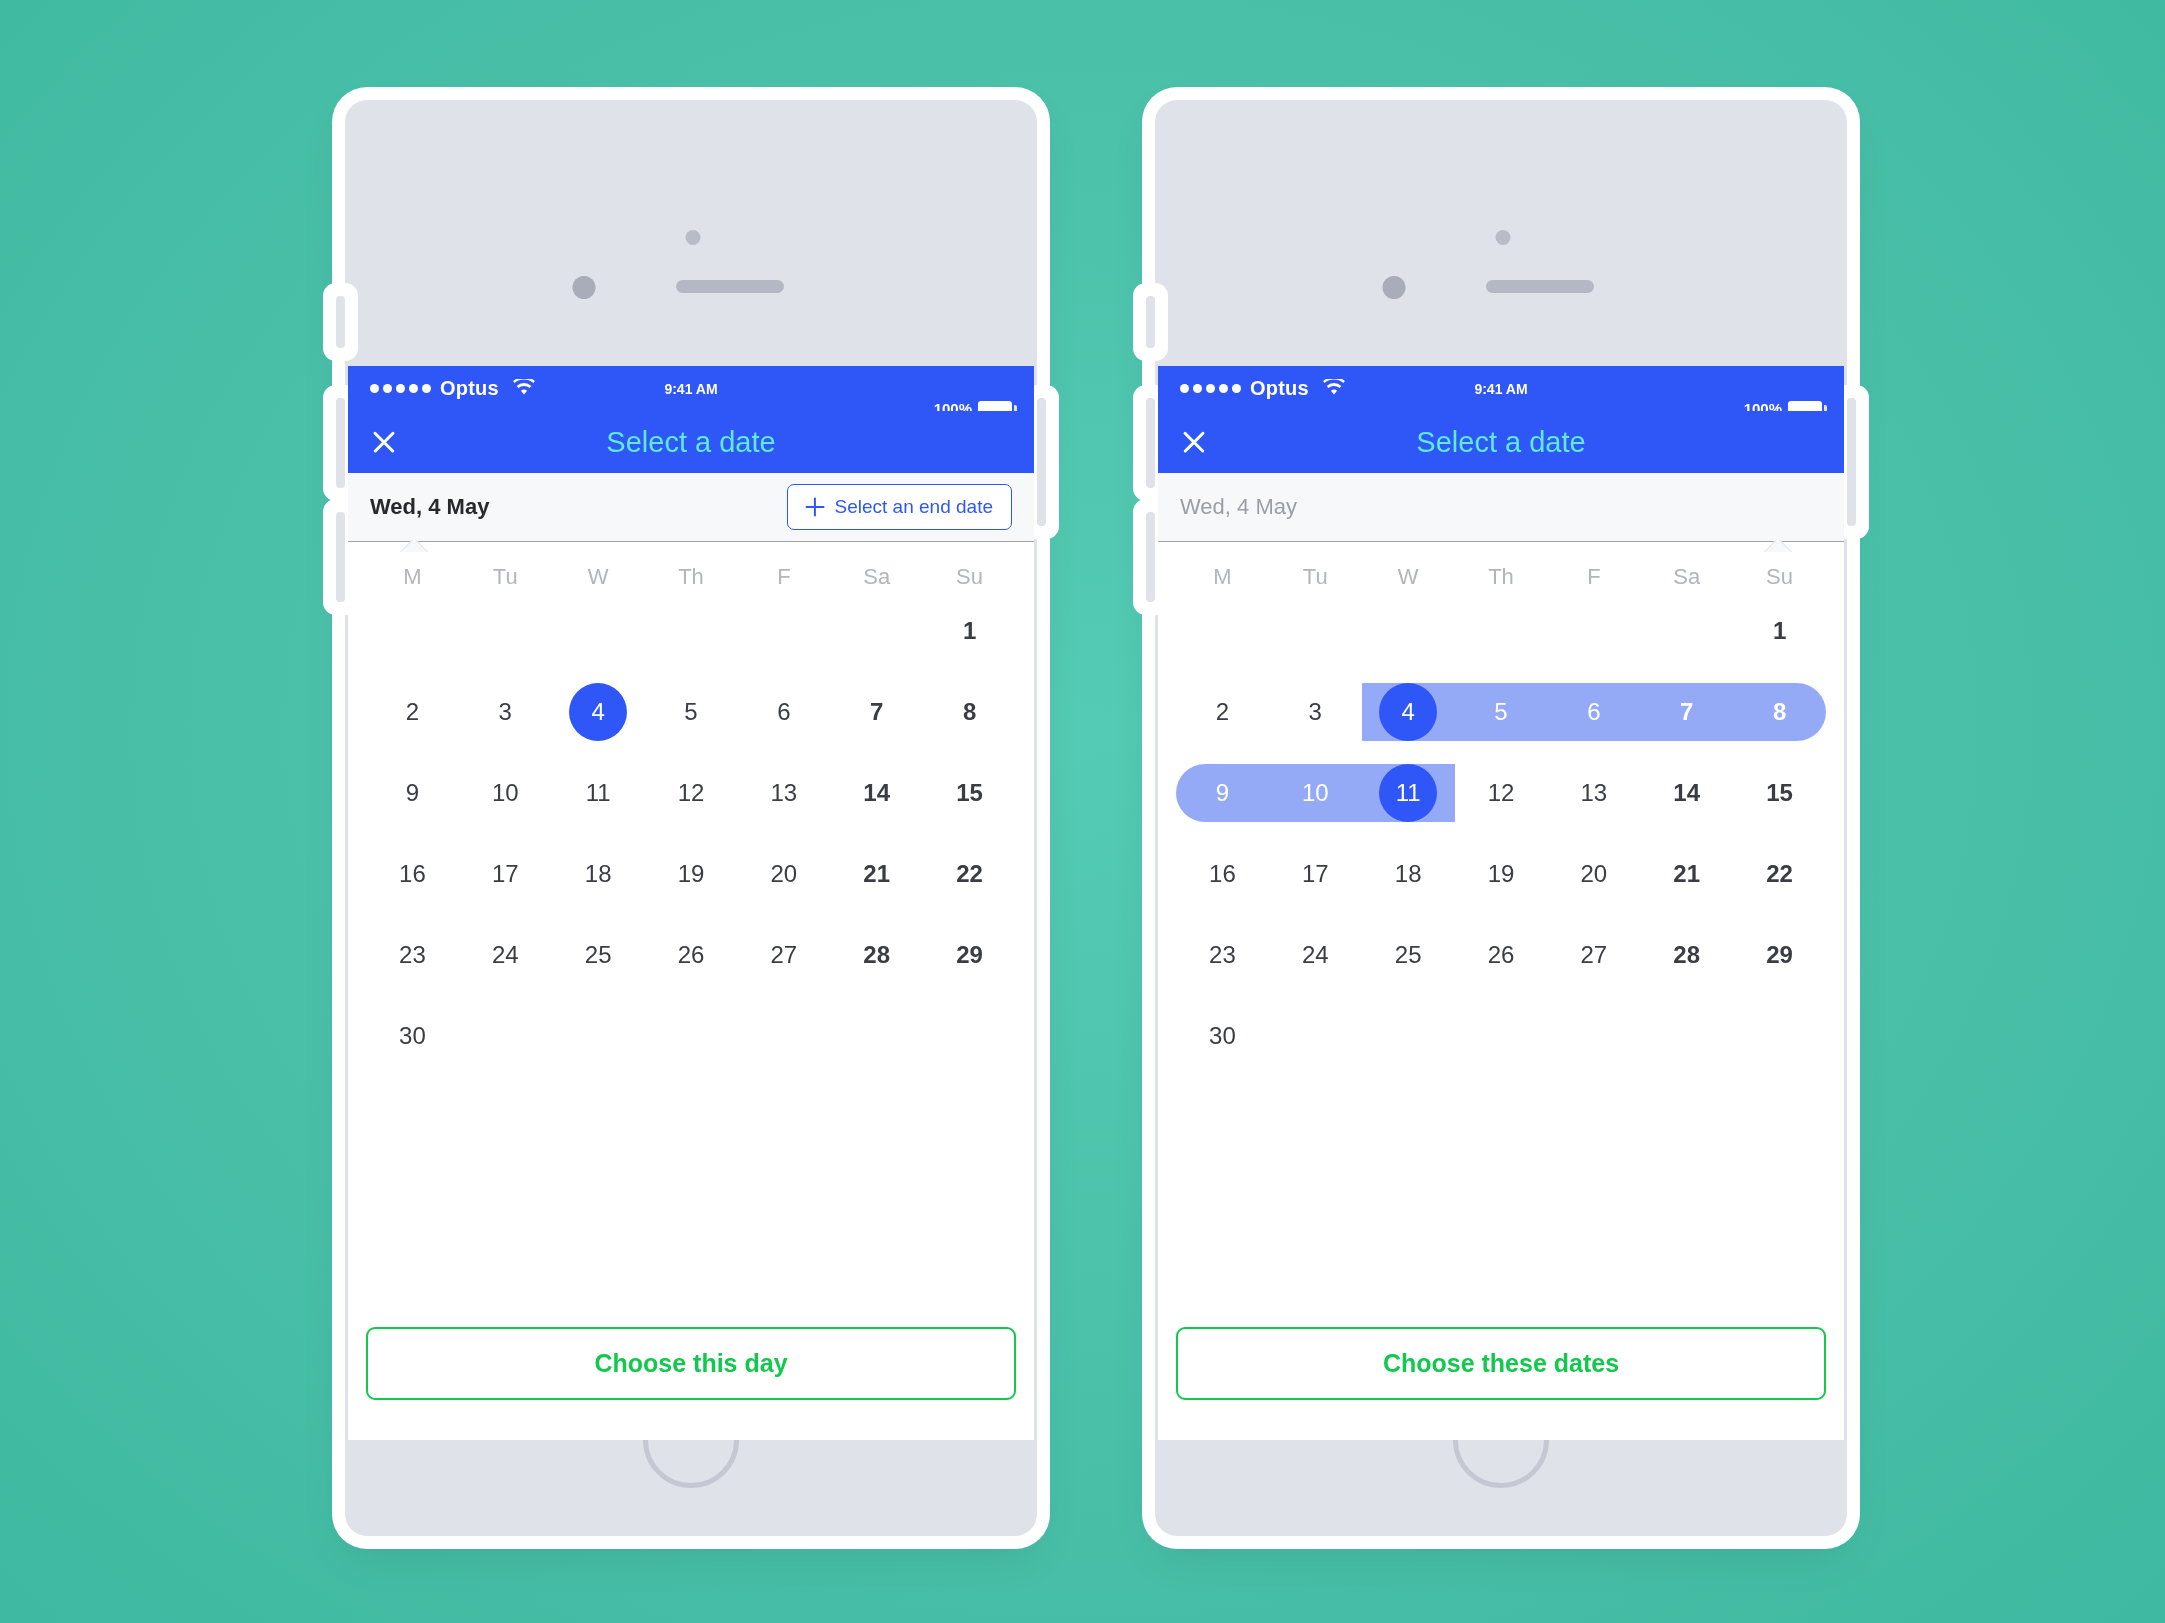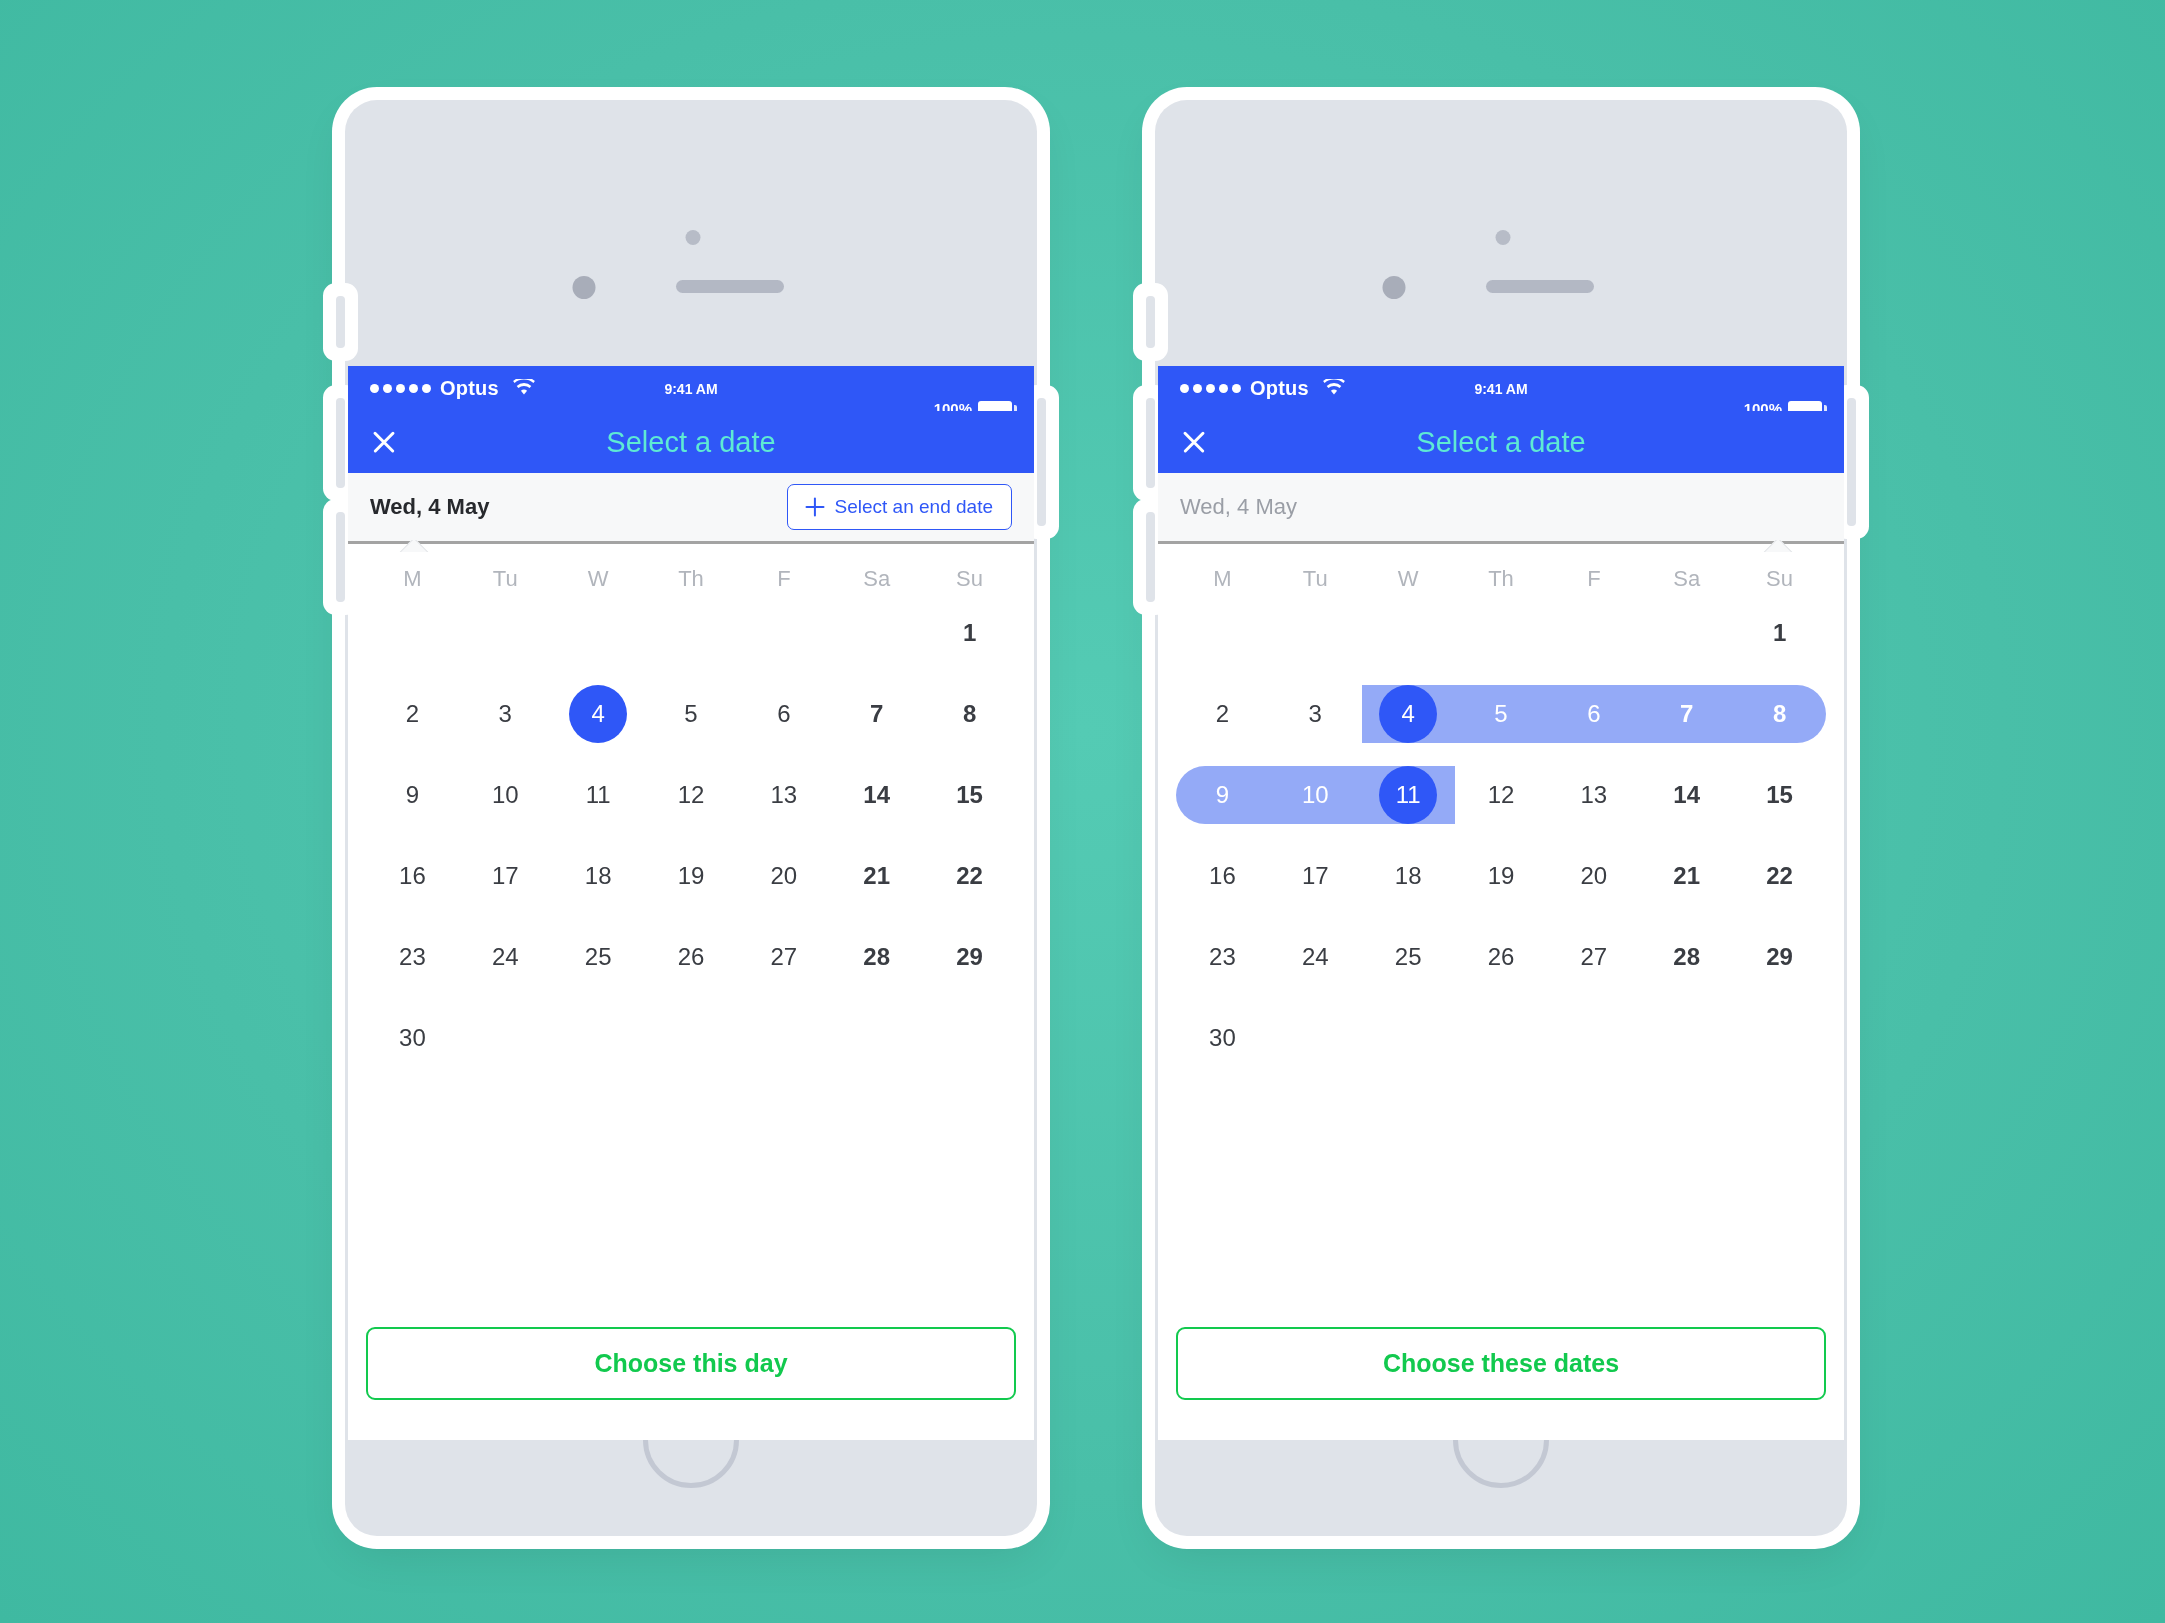--- a/index.html
+++ b/index.html
@@ -20,21 +20,21 @@
     width: 2165px;
     height: 1623px;
   }
 
   
   .phone {
     position: absolute;
     width: 692px;
     height: 1436px;
     background: #dfe3e9;
-    border-radius: 32px;
+    border-radius: 22px;
     box-shadow: 0 0 0 13px #ffffff, 0 18px 48px rgba(0,0,0,0.09);
   }
   .phone.left  { left: 345px;  top: 100px; }
   .phone.right { left: 1155px; top: 100px; }
 
   .speaker {
     position: absolute;
     top: 180px;
     left: 50%;
     transform: translateX(-50%);
@@ -161,21 +161,21 @@
   .nav-title {
     position: absolute; left: 0; right: 0; text-align: center;
     color: #5eead4; font-size: 29px; font-weight: 500;
     pointer-events: none;
   }
 
   
   .date-header {
     position: relative;
     background: #f7f8f9;
-    border-bottom: 3px solid #a3a3a3;
+    border-bottom: 1px solid #a3a3a3;
     height: 68px;
     display: flex;
     align-items: center;
     justify-content: flex-end;
   }
   .dh-cell {
     flex: 1 1 50%;
     display: flex;
     align-items: center;
     height: 100%;

